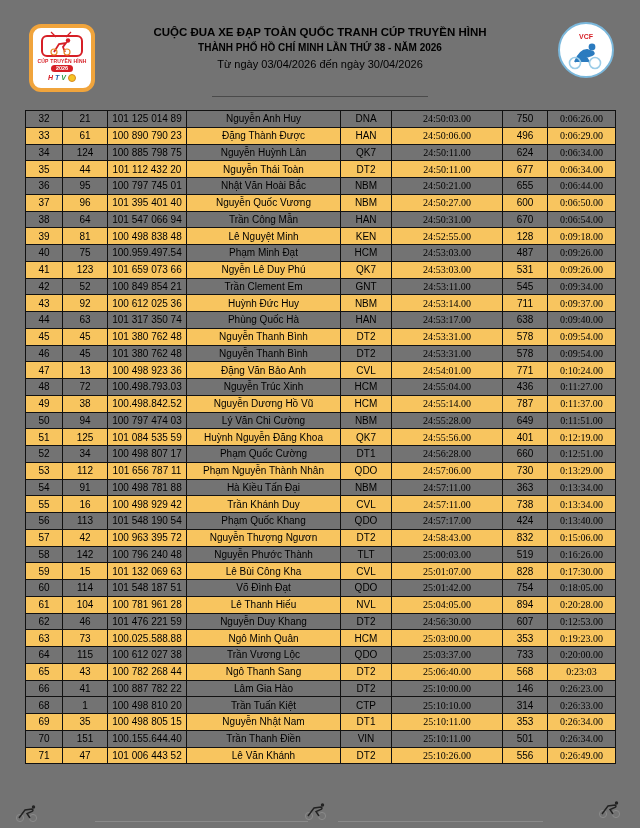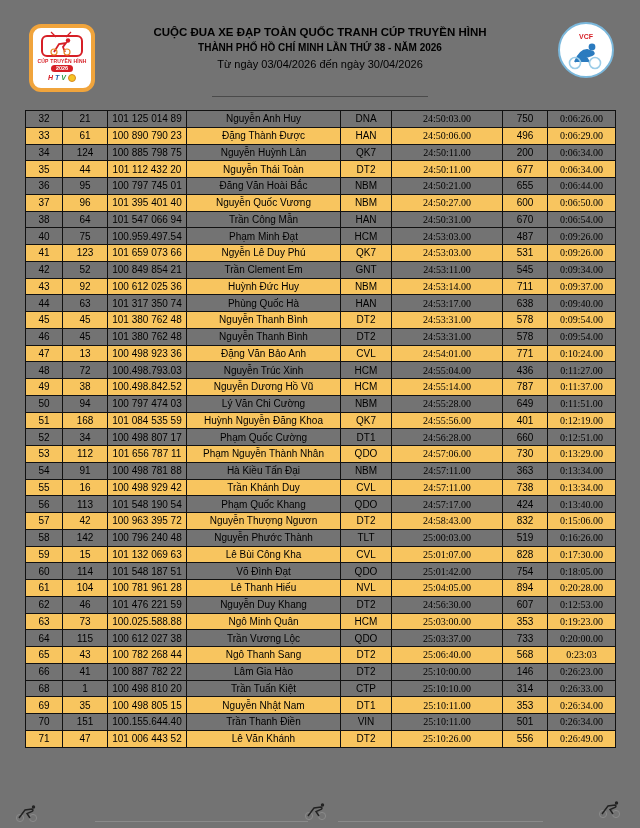--- a/index.html
+++ b/index.html
@@ -125,38 +125,38 @@
           <td class="c-points">496</td>
           <td class="c-gap">0:06:29.00</td>
         </tr>
         <tr>
           <td class="c-rank">34</td>
           <td class="c-bib">124</td>
           <td class="c-uci_id">100 885 798 75</td>
           <td class="c-name">Nguyễn Huỳnh Lân</td>
           <td class="c-team">QK7</td>
           <td class="c-time">24:50:11.00</td>
-          <td class="c-points">200</td>
+          <td class="c-points">624</td>
           <td class="c-gap">0:06:34.00</td>
         </tr>
         <tr class="hl">
           <td class="c-rank">35</td>
           <td class="c-bib">44</td>
           <td class="c-uci_id">101 112 432 20</td>
           <td class="c-name">Nguyễn Thái Toàn</td>
           <td class="c-team">DT2</td>
           <td class="c-time">24:50:11.00</td>
           <td class="c-points">677</td>
           <td class="c-gap">0:06:34.00</td>
         </tr>
         <tr>
           <td class="c-rank">36</td>
           <td class="c-bib">95</td>
           <td class="c-uci_id">100 797 745 01</td>
-          <td class="c-name">Đăng Văn Hoài Bắc</td>
+          <td class="c-name">Nhật Văn Hoài Bắc</td>
           <td class="c-team">NBM</td>
           <td class="c-time">24:50:21.00</td>
           <td class="c-points">655</td>
           <td class="c-gap">0:06:44.00</td>
         </tr>
         <tr class="hl">
           <td class="c-rank">37</td>
           <td class="c-bib">96</td>
           <td class="c-uci_id">101 395 401 40</td>
           <td class="c-name">Nguyễn Quốc Vương</td>
@@ -168,20 +168,30 @@
         <tr>
           <td class="c-rank">38</td>
           <td class="c-bib">64</td>
           <td class="c-uci_id">101 547 066 94</td>
           <td class="c-name">Trần Công Mẫn</td>
           <td class="c-team">HAN</td>
           <td class="c-time">24:50:31.00</td>
           <td class="c-points">670</td>
           <td class="c-gap">0:06:54.00</td>
         </tr>
+        <tr class="hl">
+          <td class="c-rank">39</td>
+          <td class="c-bib">81</td>
+          <td class="c-uci_id">100 498 838 48</td>
+          <td class="c-name">Lê Nguyệt Minh</td>
+          <td class="c-team">KEN</td>
+          <td class="c-time">24:52:55.00</td>
+          <td class="c-points">128</td>
+          <td class="c-gap">0:09:18.00</td>
+        </tr>
         <tr>
           <td class="c-rank">40</td>
           <td class="c-bib">75</td>
           <td class="c-uci_id">100.959.497.54</td>
           <td class="c-name">Phạm Minh Đạt</td>
           <td class="c-team">HCM</td>
           <td class="c-time">24:53:03.00</td>
           <td class="c-points">487</td>
           <td class="c-gap">0:09:26.00</td>
         </tr>
@@ -280,21 +290,21 @@
           <td class="c-bib">94</td>
           <td class="c-uci_id">100 797 474 03</td>
           <td class="c-name">Lý Văn Chi Cường</td>
           <td class="c-team">NBM</td>
           <td class="c-time">24:55:28.00</td>
           <td class="c-points">649</td>
           <td class="c-gap">0:11:51.00</td>
         </tr>
         <tr class="hl">
           <td class="c-rank">51</td>
-          <td class="c-bib">168</td>
+          <td class="c-bib">125</td>
           <td class="c-uci_id">101 084 535 59</td>
           <td class="c-name">Huỳnh Nguyễn Đăng Khoa</td>
           <td class="c-team">QK7</td>
           <td class="c-time">24:55:56.00</td>
           <td class="c-points">401</td>
           <td class="c-gap">0:12:19.00</td>
         </tr>
         <tr>
           <td class="c-rank">52</td>
           <td class="c-bib">34</td>

